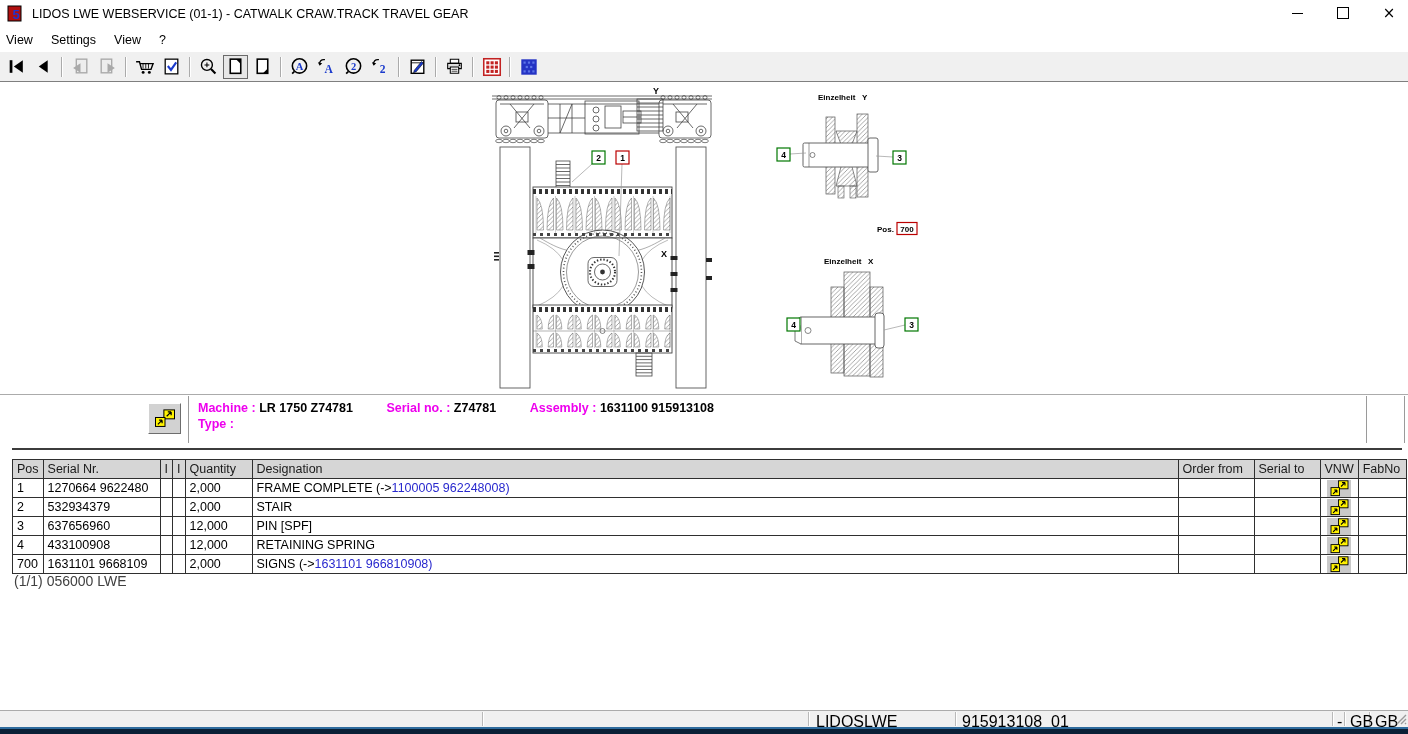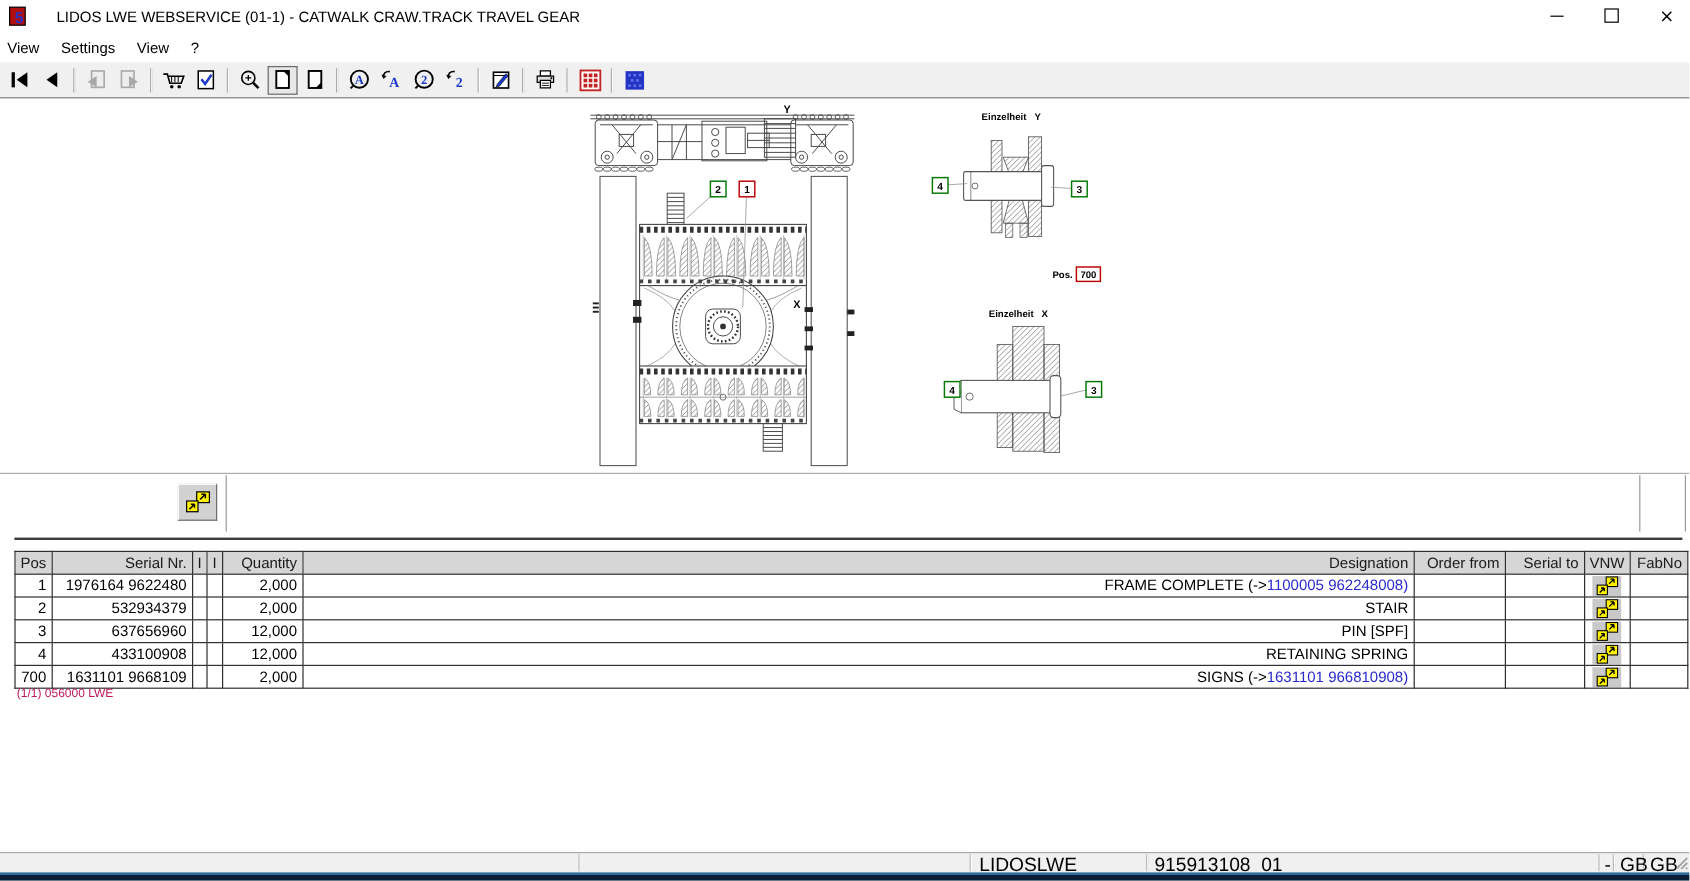--- a/index.html
+++ b/index.html
@@ -2,21 +2,21 @@
 <html><head>
 <meta charset="utf-8">
 <style>
   html,body{margin:0;padding:0;}
   body{width:1408px;height:734px;overflow:hidden;font-family:"Liberation Sans",sans-serif;background:#fff;}
   .window{position:relative;width:1408px;height:734px;background:#fff;}
 
   
   .titlebar{position:absolute;left:0;top:0;width:1408px;height:28px;background:#fff;display:flex;align-items:center;}
   .titlebar .appicon{margin-left:7px;width:18px;height:18px;flex:0 0 auto;}
-  .titlebar .title{margin-left:22px;font-size:12.5px;color:#000;white-space:nowrap;}
+  .titlebar .title{margin-left:7px;font-size:12.5px;color:#000;white-space:nowrap;}
   .winbtn{position:absolute;top:0;width:30px;height:26px;display:flex;align-items:center;justify-content:center;cursor:default;}
   .btn-min{left:1282px;} .btn-max{left:1328px;} .btn-close{left:1374px;}
   .glyph-min{width:11px;height:1px;background:#000;}
   .glyph-max{width:10px;height:10px;border:1px solid #000;}
   .glyph-close{font-size:15px;line-height:15px;color:#000;font-family:"DejaVu Sans",sans-serif;}
 
   
   .menubar{position:absolute;left:0;top:28px;width:1408px;height:24px;background:#fff;display:flex;align-items:center;}
   .menu-item{padding:3px 9px;font-size:12.5px;color:#000;}
   .menu-item:first-child{padding-left:6px;}
@@ -36,32 +36,32 @@
   .vnw-button{position:absolute;left:148px;top:320px;width:33px;height:31px;background:#D2D2D2;border-top:1px solid #fff;border-left:1px solid #fff;border-right:1.5px solid #6d6d6d;border-bottom:1.5px solid #6d6d6d;display:flex;align-items:center;justify-content:center;box-sizing:border-box;}
   .info-vline{position:absolute;top:313px;height:47px;width:1px;background:#9a9a9a;}
   .vl-a{left:188px;} .vl-b{left:1366px;} .vl-c{left:1404px;}
   .info-panel{position:absolute;left:198px;top:318px;width:1160px;font-size:12.5px;font-weight:bold;line-height:15.5px;white-space:nowrap;}
   .lbl{color:#EE00EE;} .val{color:#000;}
   .info-group{display:inline-block;margin-right:30px;}
   .dark-rule{position:absolute;left:12px;top:365px;width:1390px;height:2px;background:#3c3c3c;}
 
   
   .parts{position:absolute;left:12px;top:376px;border-collapse:collapse;table-layout:fixed;font-size:12.5px;}
-  .parts th,.parts td{border:1px solid #2f2f2f;padding:0 4px;height:18px;overflow:hidden;white-space:nowrap;font-weight:normal;text-align:right;}
+  .parts th,.parts td{border:1px solid #2f2f2f;padding:0 4px;height:18px;overflow:hidden;white-space:nowrap;font-weight:normal;text-align:left;}
   .parts th{background:#D6D6D6;color:#1a1a1a;}
   .parts td{height:18px;background:#fff;color:#000;}
   .c-pos{width:28px;} .c-ord{width:117px;} .c-i1{width:11px;} .c-i2{width:12px;}
   .c-qty{width:67px;} .c-des{width:926px;} .c-sf{width:76px;} .c-st{width:66px;}
   .c-vnw{width:37px;} .c-fab{width:48px;}
   .ord-val{color:#009626;}
   .des-link{color:#2929CE;text-decoration:none;}
   .des-suffix{color:#2929CE;}
   .vnw-cell{padding:0 2px;}
   .vnw-chip{display:flex;align-items:center;justify-content:center;width:24px;height:17px;background:#C9C9C9;margin:0 auto;}
-  .table-footer{position:absolute;left:14px;top:490px;font-size:10px;color:#be185d;}
+  .table-footer{position:absolute;left:14px;top:490px;font-size:14px;color:#404040;}
 
   
   .statusbar{position:absolute;left:0;top:710px;width:1408px;height:17px;background:#F0F0F0;border-top:1px solid #ABABAB;box-sizing:content-box;font-size:11.5px;color:#000;}
   .sb-sep{position:absolute;top:712px;height:14px;width:1px;background:#B9B9B9;border-right:1px solid #fff;}
   .sb-text{position:absolute;top:713px;white-space:nowrap;}
   .grip{position:absolute;left:1396px;top:714px;}
   .bottomstrip{position:absolute;left:0;top:727px;width:1408px;height:7px;background:linear-gradient(#2F6C9E 0 2px,#0A2036 2px 100%);}
 </style>
 </head>
 <body>
@@ -462,20 +462,28 @@
     <div class="hairline-top"></div>
     <div class="vnw-button">
       <svg width="24" height="19" viewBox="0 0 20 17">
           <use href="#vnw-sym"></use>
         </svg>
     </div>
     <div class="info-vline vl-a"></div>
     <div class="info-vline vl-b"></div>
     <div class="info-vline vl-c"></div>
     <div class="info-panel">
+      <div>
+        <span class="info-group"><span class="lbl">Machine :</span> <span class="val">LR 1750 Z74781</span></span>
+        <span class="info-group"><span class="lbl">Serial no. :</span> <span class="val">Z74781</span></span>
+        <span class="info-group"><span class="lbl">Assembly :</span> <span class="val">1631100 915913108</span></span>
+      </div>
+      <div>
+        <span class="lbl">Type :</span> <span class="val"></span>
+      </div>
     </div>
     <div class="dark-rule"></div>
 
     <table class="parts">
       <colgroup>
         <col class="c-pos">
           <col class="c-ord">
           <col class="c-i1">
           <col class="c-i2">
           <col class="c-qty">
@@ -493,21 +501,21 @@
         <th>I</th>
         <th>Quantity</th>
         <th>Designation</th>
         <th>Order from</th>
         <th>Serial to</th>
         <th>VNW</th>
         <th>FabNo</th>
       </tr>
       <tr>
         <td>1</td>
-        <td class="ord-val">1976164 9622480</td>
+        <td class="ord-val">1270664 9622480</td>
         <td></td>
         <td></td>
         <td>2,000</td>
         <td><span>FRAME COMPLETE (-&gt;</span><a class="des-link" href="#">1100005 962248008</a><span class="des-suffix">)</span></td>
         <td></td>
         <td></td>
         <td class="vnw-cell">
               <div class="vnw-chip">
                 <svg width="21" height="17" viewBox="0 0 20 17">
                   <use href="#vnw-sym"></use>

